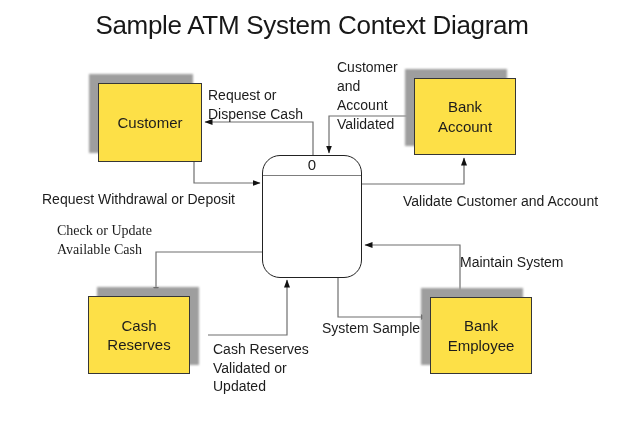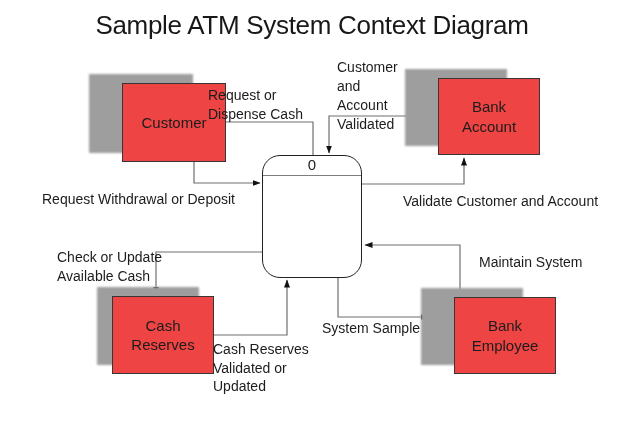--- a/index.html
+++ b/index.html
@@ -26,31 +26,30 @@
     top: 0; left: 0;
     width: 631px; height: 427px;
   }
   .entity-shadow {
     position: absolute;
     background: #9e9e9e;
     filter: blur(1px);
   }
   .entity {
     position: absolute;
-    background: #ef4444;
+    background: #fde047;
     border: 1.5px solid #363636;
     display: flex;
     align-items: center;
     justify-content: center;
     text-align: center;
     font-size: 15px;
     line-height: 19.5px;
     white-space: pre-line;
     box-sizing: border-box;
-    margin-left: 24px;
   }
   .process {
     position: absolute;
     left: 262px; top: 155px;
     width: 100px; height: 123px;
     background: #ffffff;
     border: 1.4px solid #222222;
     border-radius: 18px;
     box-sizing: border-box;
     display: flex;
@@ -138,24 +137,24 @@
 
   <div class="flow-label" style="left:337px; top:58px;">Customer
 and
 Account
 Validated</div>
 
   <div class="flow-label" style="left:42px; top:190px;">Request Withdrawal or Deposit</div>
 
   <div class="flow-label" style="left:403px; top:192px;">Validate Customer and Account</div>
 
-  <div class="flow-label" style="left:57px; top:248px;">Check or Update
+  <div class="flow-label" style="left:57px; top:221px;font-family:Liberation Serif, serif;">Check or Update
 Available Cash</div>
 
-  <div class="flow-label" style="left:460px; top:253px;padding-left:19px;">Maintain System</div>
+  <div class="flow-label" style="left:460px; top:253px;">Maintain System</div>
 
   <div class="flow-label lh-small" style="left:213px; top:340px;">Cash Reserves
 Validated or
 Updated</div>
 
   <div class="flow-label" style="left:322px; top:319px;">System Sample</div>
 
 </div>
 
 </body></html>

